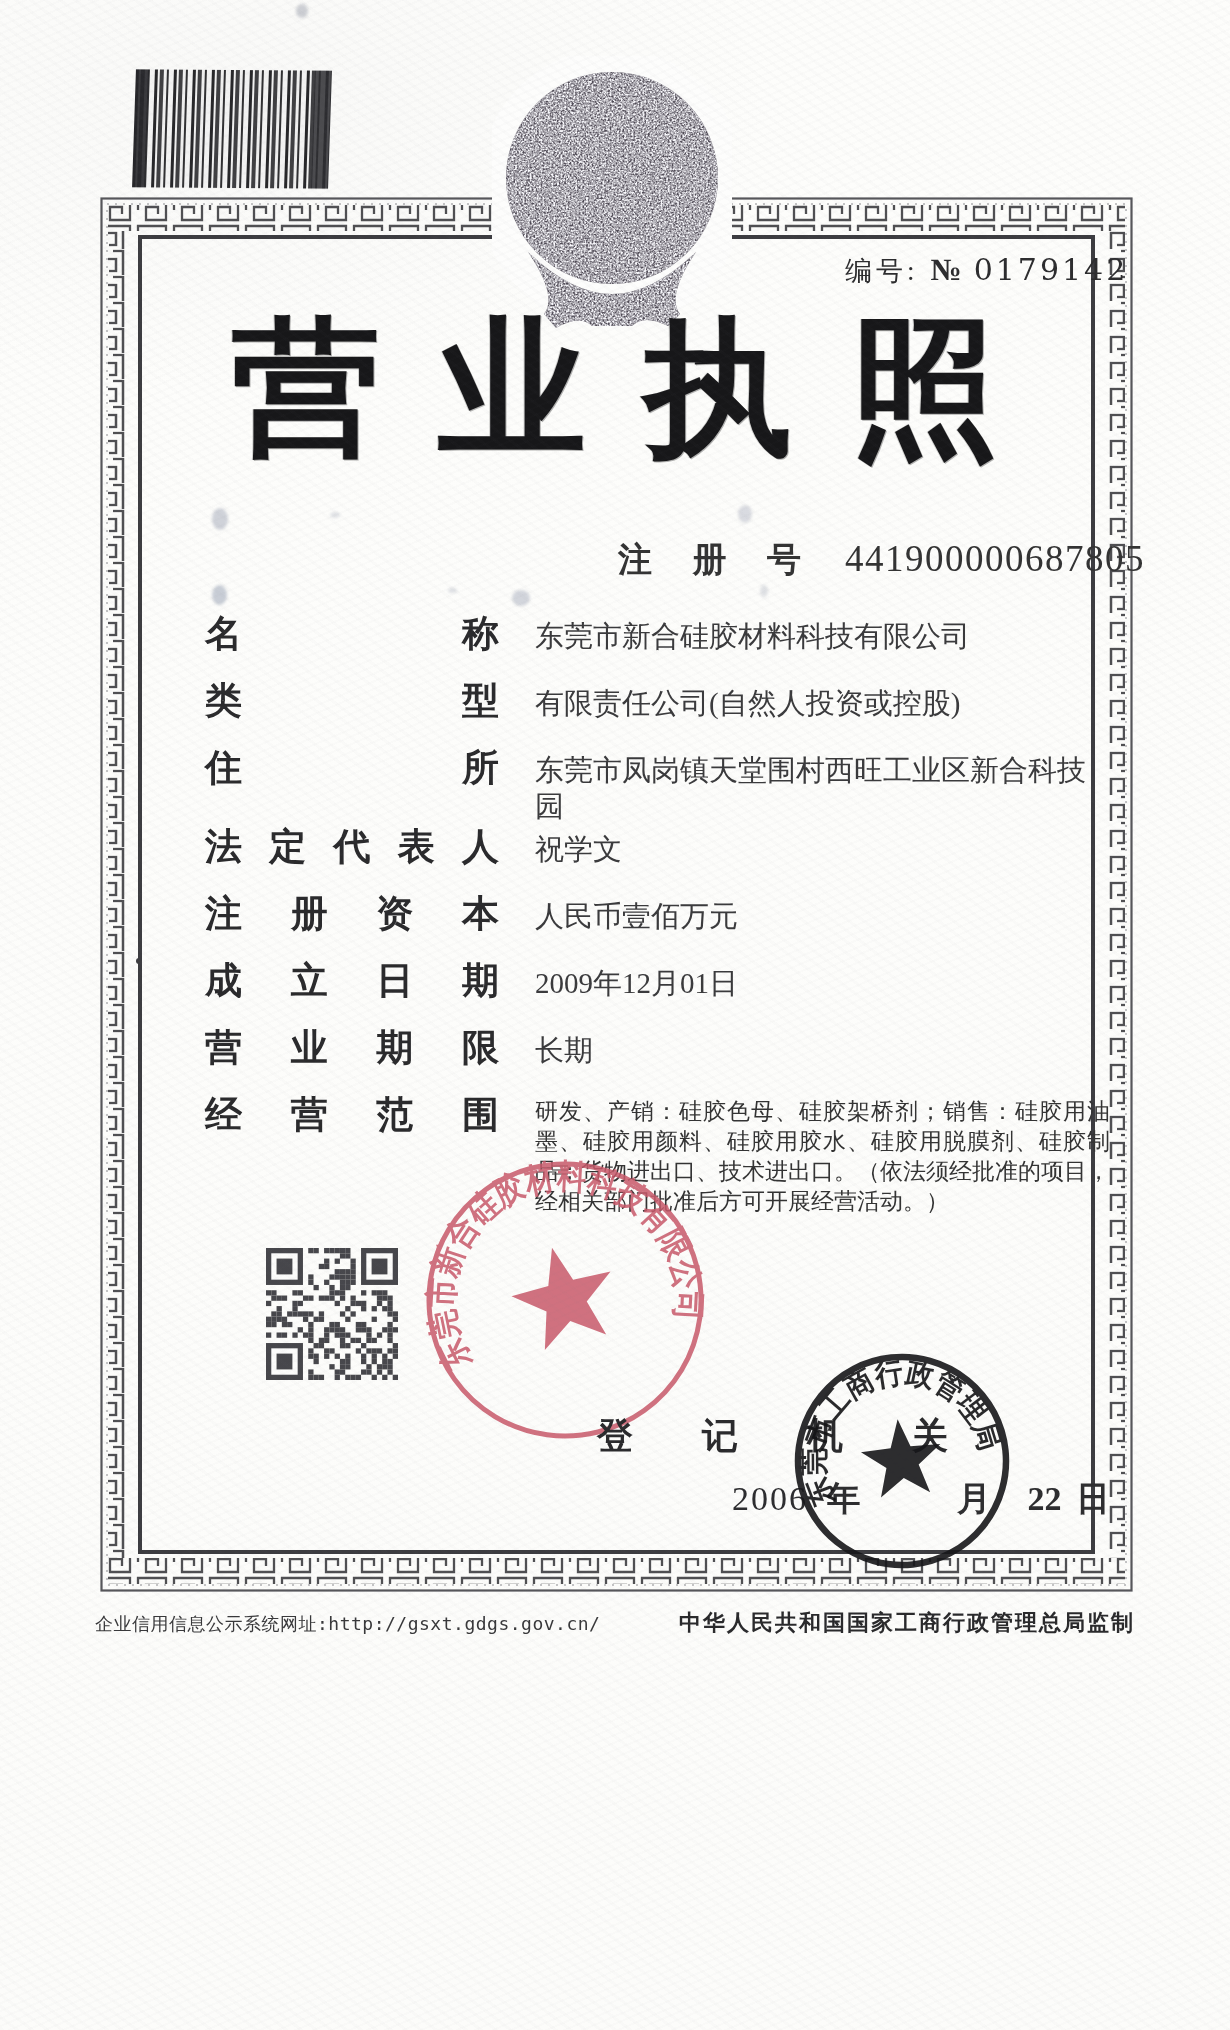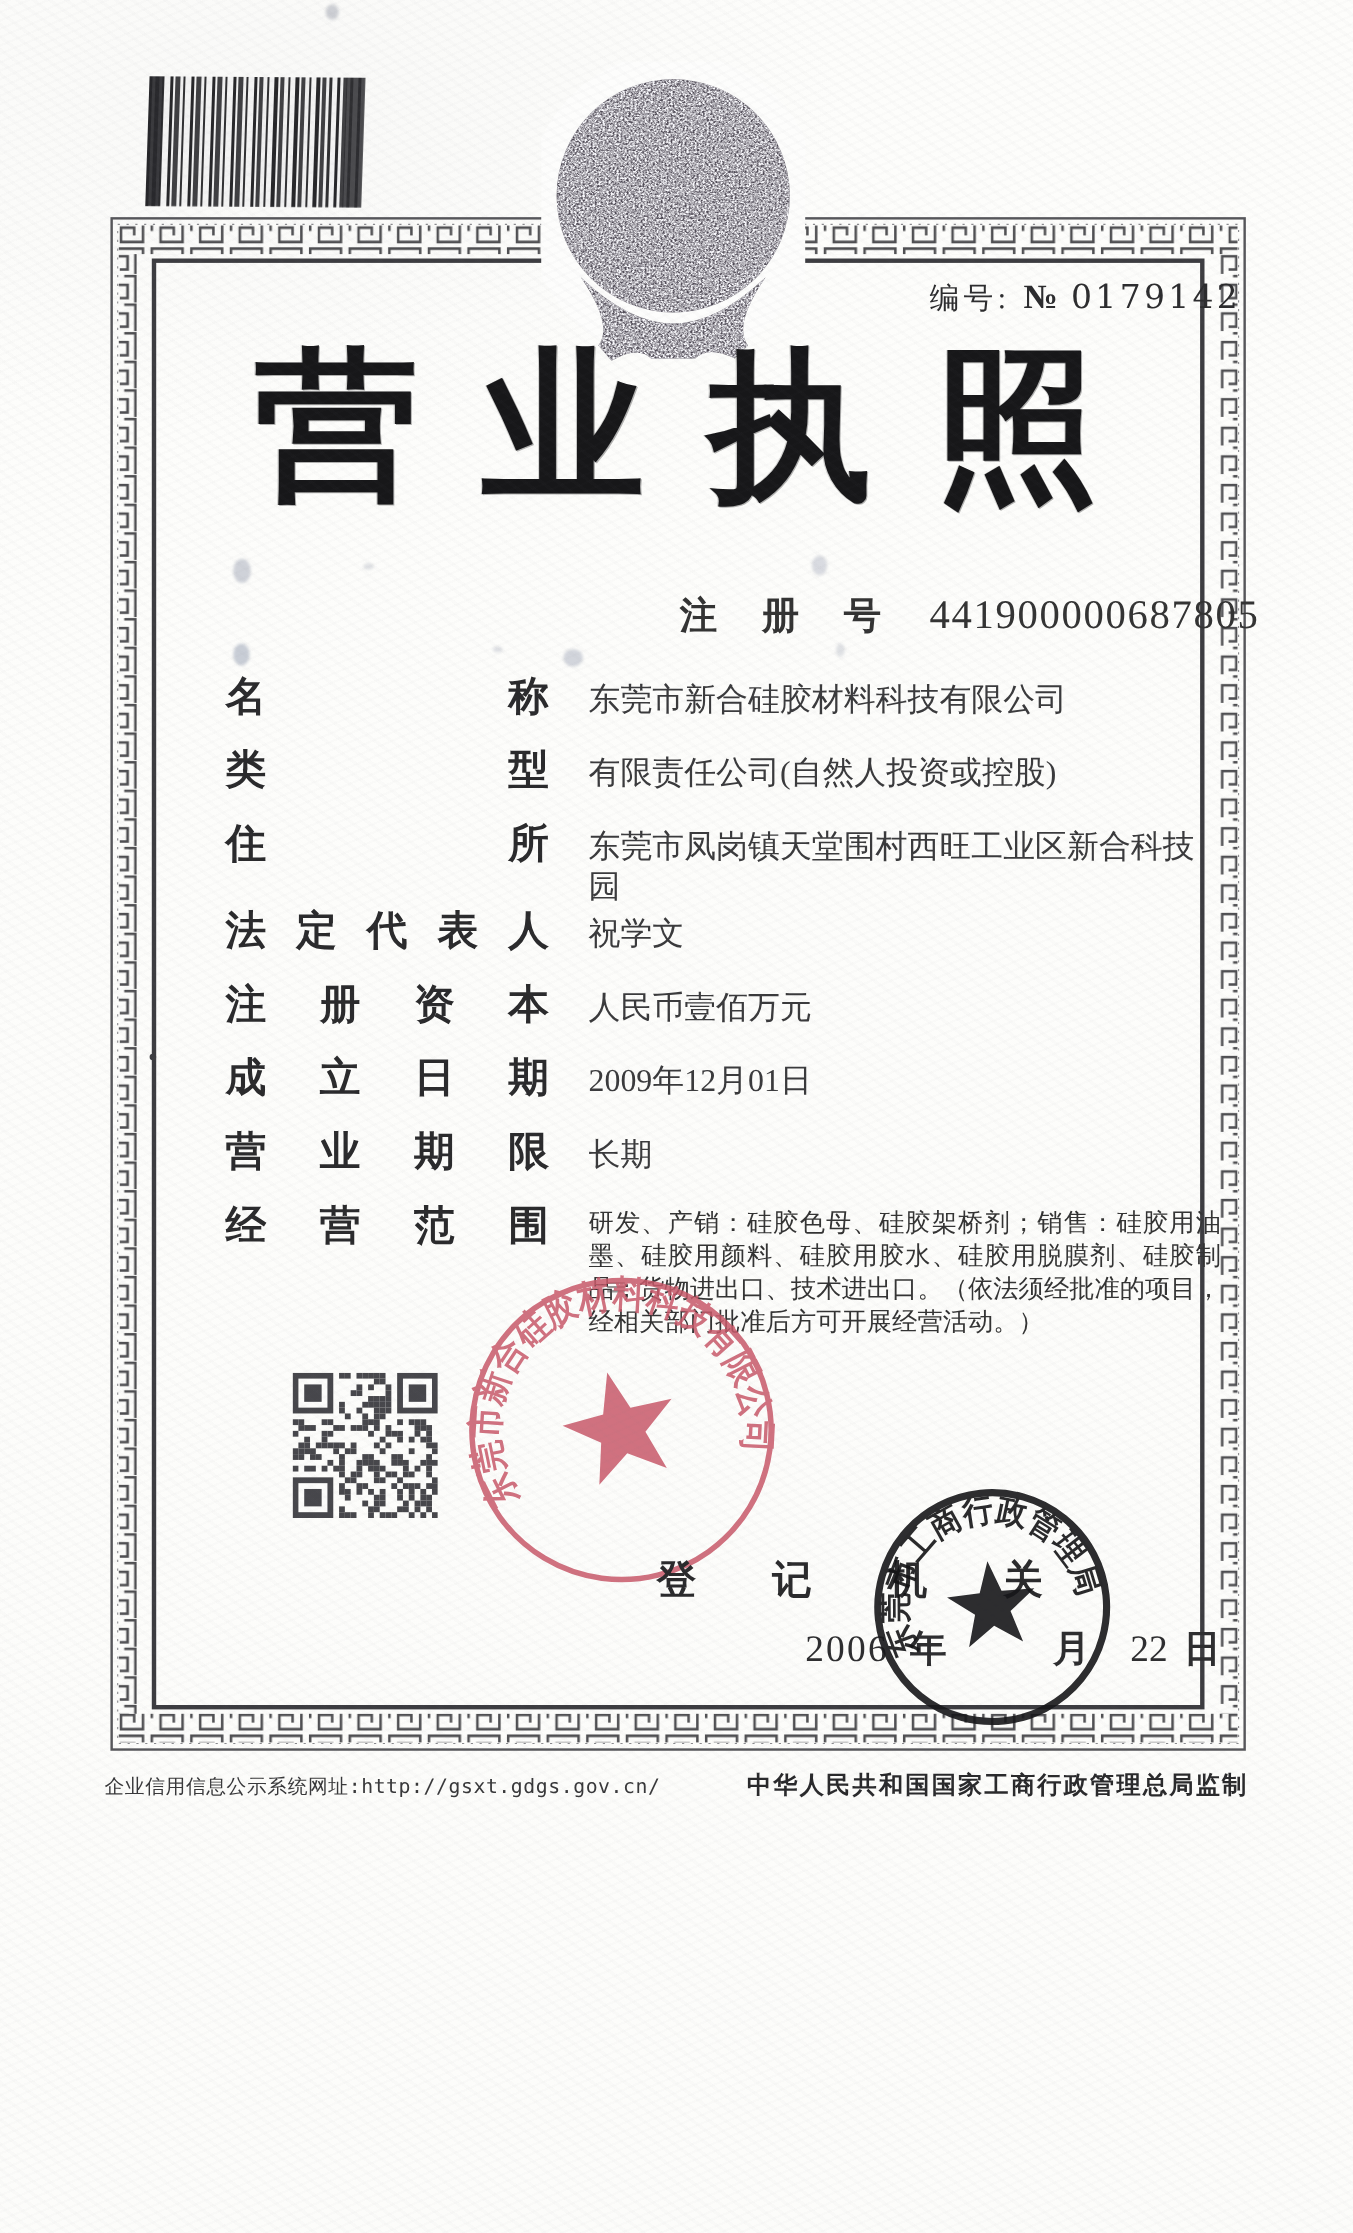--- a/index.html
+++ b/index.html
@@ -63,21 +63,21 @@
   .registry-seal{position:absolute;left:787px;top:1346px;width:230px;height:230px;
     opacity:.9;filter:blur(.25px);z-index:4;}
   
   .registrar{position:absolute;left:597px;top:1412px;font-size:36px;font-weight:700;
     letter-spacing:30px;color:#2a2a2c;white-space:nowrap;}
   .issue-date{position:absolute;left:732px;top:1476px;font-size:34px;color:#2e2e30;
     white-space:nowrap;z-index:2;}
   .issue-date .y{letter-spacing:2px;}
   .issue-date .yc{margin-left:10px;font-weight:600;}
   .issue-date .mc{margin-left:88px;font-weight:600;}
-  .issue-date .d{margin-left:28px;}
+  .issue-date .d{margin-left:28px;font-weight:bold;}
   .issue-date .dc{margin-left:6px;font-weight:600;}
   
   .footer{position:absolute;left:95px;top:1608px;width:1040px;display:flex;
     justify-content:space-between;align-items:baseline;}
   .footer .left{font-family:"DejaVu Sans Mono","Liberation Mono",monospace;
     font-size:18px;color:#38383a;letter-spacing:.5px;}
   .footer .right{font-size:22px;font-weight:700;color:#29292b;letter-spacing:2px;}
   
   .ghost{position:absolute;border-radius:50%;filter:blur(1.6px);pointer-events:none;}
   .g1{left:212px;top:508px;width:16px;height:22px;background:rgba(90,100,130,.28);}

